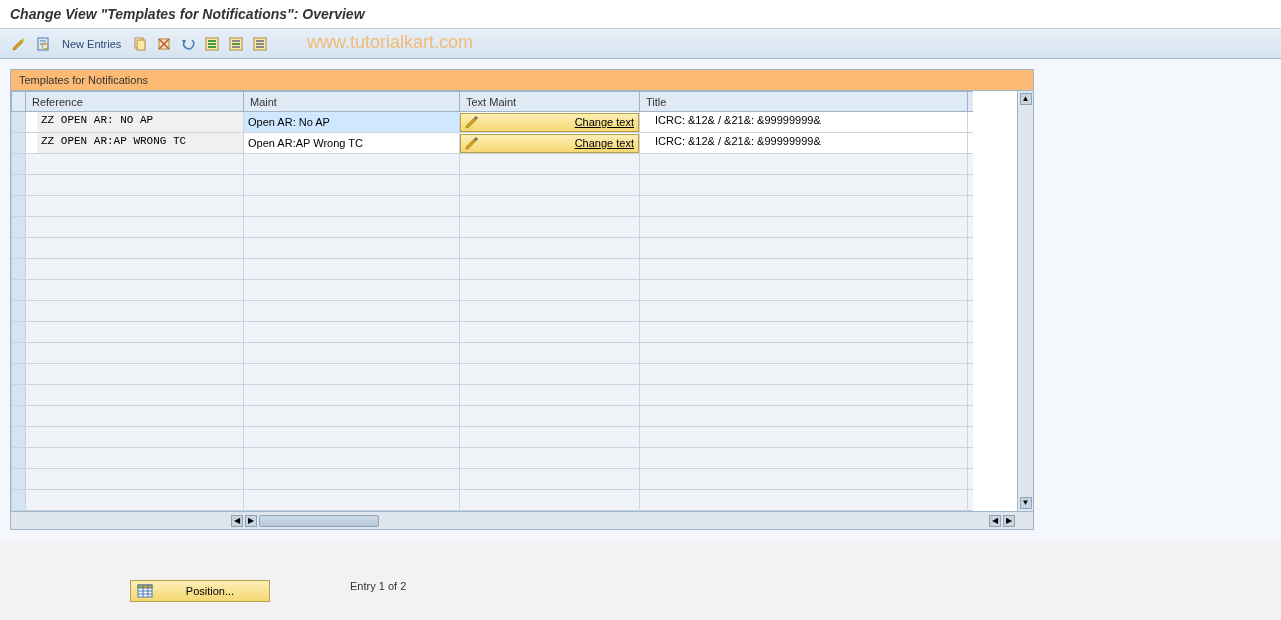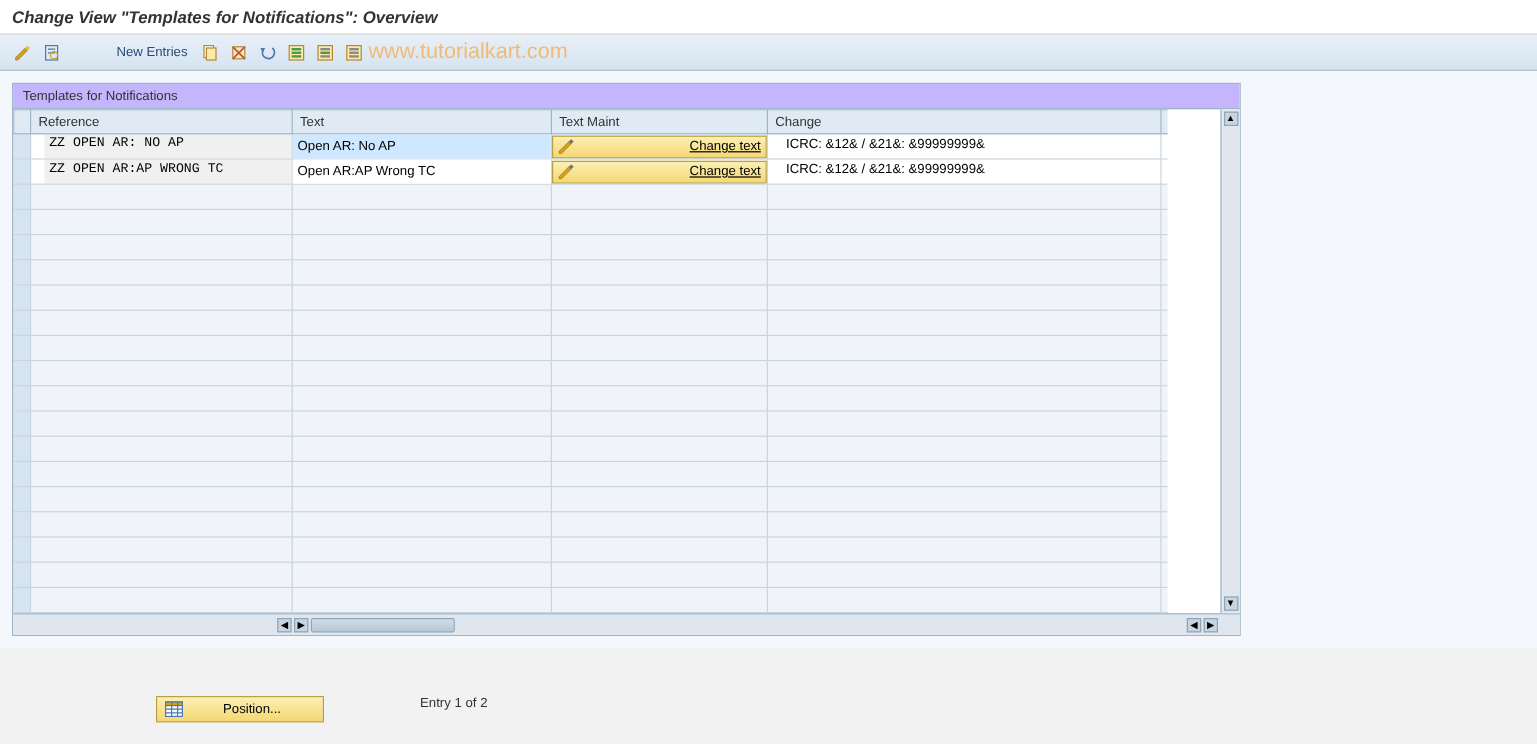--- a/index.html
+++ b/index.html
@@ -38,21 +38,20 @@
       align-items: center;
       justify-content: center;
       cursor: pointer;
       border-radius: 2px;
     }
     .toolbar-text-btn {
       font-size: 11px;
       color: #2a4a7a;
       cursor: pointer;
       padding: 2px 4px;
-      margin-left: 35px;
     }
     .watermark {
       position: absolute;
       left: 290px;
       top: 3px;
       font-size: 18px;
       color: #f5b35c;
       font-weight: normal;
       opacity: 0.85;
       pointer-events: none;
@@ -61,21 +60,21 @@
     .content-area {
       padding: 10px;
       background: #f4f7fb;
     }
     .table-container {
       border: 1px solid #9fb4c7;
       background: #ffffff;
       width: 1024px;
     }
     .table-title {
-      background: #c4b5fd;
+      background: #fdba74;
       padding: 4px 8px;
       font-size: 11px;
       color: #333;
       border-bottom: 1px solid #9fb4c7;
     }
     .table-wrapper {
       display: flex;
       gap: 44px;
     }
     .table-main {
@@ -316,23 +315,23 @@
             <col style="width:216px">
             <col style="width:180px">
             <col style="width:328px">
             <col style="width:40px">
             <col style="width:18px">
           </colgroup>
           <thead>
             <tr>
               <th class="row-select"></th>
               <th>Reference</th>
-              <th>Text</th>
+              <th>Maint</th>
               <th>Text Maint</th>
-              <th>Change</th>
+              <th>Title</th>
               <th>User</th>
               <th style="padding:2px;text-align:center;">
                 <svg class="config-col-icon" viewBox="0 0 16 14">
                     <rect x="1" y="1" width="14" height="12" fill="#fff" stroke="#4a7ab0"></rect>
                     <rect x="1" y="1" width="14" height="3" fill="#fde9a8" stroke="#4a7ab0"></rect>
                     <line x1="6" y1="1" x2="6" y2="13" stroke="#4a7ab0"></line>
                     <line x1="11" y1="1" x2="11" y2="13" stroke="#4a7ab0"></line>
                   </svg>
               </th>
             </tr>

